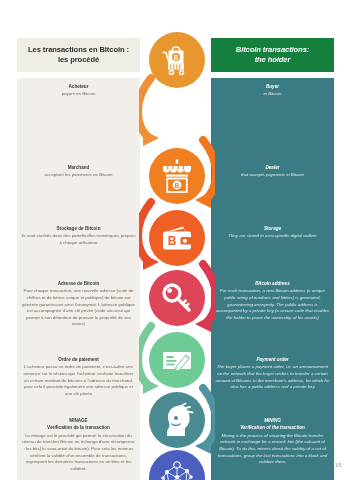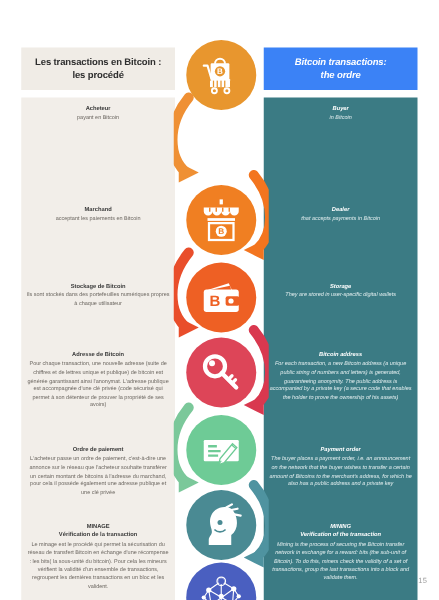--- a/index.html
+++ b/index.html
@@ -30,21 +30,21 @@
     font-size: 7.6px;
     font-weight: bold;
     line-height: 1.32;
     letter-spacing: -0.1px;
   }
   .col-fr .col-header {
     background: #f0ece6;
     color: #2f2f2f;
   }
   .col-en .col-header {
-    background: #3b82f6;
+    background: #15803d;
     color: #ffffff;
     font-style: italic;
   }
 
   .col-body {
     margin-top: 6px;
     position: relative;
   }
   .col-fr .col-body { background: #f2eee9; }
   .col-en .col-body { background: #3b7b84; }
@@ -138,21 +138,21 @@
           <div class="step-title">MINAGE</div>
           <div class="step-sub">Vérification de la transaction</div>
           <div class="step-text">Le minage est le procédé qui permet la sécurisation du réseau de transfert Bitcoin en échange d'une récompense : les bits( la sous-unité du bitcoin). Pour cela les mineurs vérifient la validité d'un ensemble de transactions, regroupent les dernières transactions en un bloc et les valident.</div>
         </div>
       </div>
   </div>
 
   <div class="col col-en">
     <div class="col-header">
       <div>Bitcoin transactions:</div>
-      <div>the ordre</div>
+      <div>the holder</div>
     </div>
     <div class="col-body" id="en-body" style="height: 418px;">
         <div class="step" style="top: 6px;">
           <div class="step-title">Buyer</div>
           <div class="step-text">in Bitcoin</div>
         </div>
         <div class="step" style="top: 87px;">
           <div class="step-title">Dealer</div>
           <div class="step-text">that accepts payments in Bitcoin</div>
         </div>

